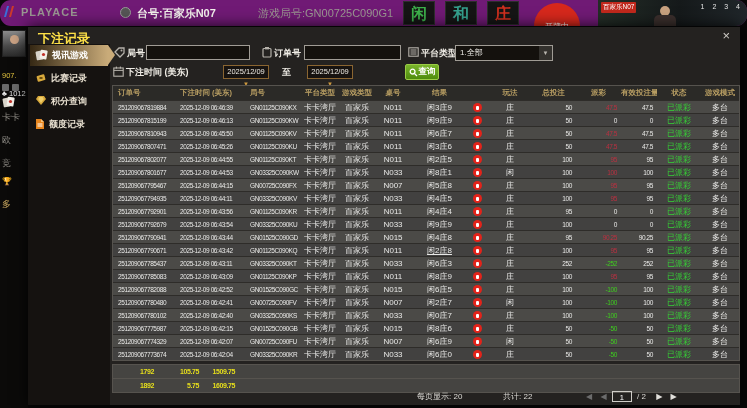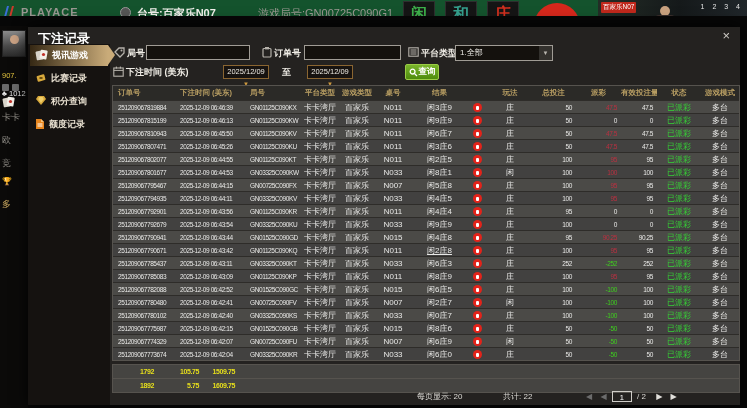--- a/index.html
+++ b/index.html
@@ -1,20 +1,20 @@
 <!DOCTYPE html>
 <html><head>
 <meta charset="utf-8">
 <style>
   html,body{margin:0;padding:0;background:#000;}
   *{box-sizing:border-box;}
   .stage{position:relative;width:747px;height:408px;background:#070707;overflow:hidden;
          font-family:"Liberation Sans","DejaVu Sans",sans-serif;color:#e8e8e6;}
   
-  .topbar{position:absolute;left:0;top:0;width:747px;height:16px;background:#14532d;overflow:hidden;}
+  .topbar{position:absolute;left:0;top:0;width:747px;height:26px;background:#701a75;overflow:hidden;border-radius:11px;}
   .logo{position:absolute;left:3px;top:5px;display:flex;align-items:center;gap:3px;}
   .logo-text{font-size:11px;font-weight:bold;color:#9a9792;letter-spacing:1px;}
   .dealer-ring{position:absolute;left:120px;top:7px;width:11px;height:11px;border-radius:50%;
                background:#555;border:1px solid #999;}
   .table-label{position:absolute;left:137px;top:6px;font-size:11px;font-weight:bold;color:#f2f0ec;}
   .round-label{position:absolute;left:258px;top:6px;font-size:11px;color:#9b9892;}
   .bg-glyph{position:absolute;top:1px;width:32px;height:24px;background:#151515;border:1px solid #2e2e2e;
             text-align:center;line-height:24px;font-size:16px;font-weight:bold;}
   .g-player{left:403px;color:#3db04b;}
   .g-tie{left:445px;color:#35a08d;}
@@ -36,21 +36,21 @@
   .avatar::after{content:"";position:absolute;left:7px;top:4px;width:9px;height:9px;border-radius:50%;background:#caa284;}
   .ls-row{position:absolute;left:2px;white-space:nowrap;font-size:7.5px;}
   .ls-club{color:#e6e6e6;}
   .ls-gold{color:#dfc13e;}
   .ls-ic{display:inline-block;width:7px;height:7px;background:#6a6a6a;margin-right:3px;border-radius:1px;}
   .ls-frag{color:#8d8a84;font-size:9px;}
   .ls-tan{color:#c2a25c;font-size:9px;}
   
   .modal{position:absolute;left:28px;top:27px;width:712px;height:378px;background:#242220;
          box-shadow:0 0 14px rgba(0,0,0,.9);}
-  .m-title{position:absolute;left:10px;top:3px;font-size:13px;font-weight:bold;color:#ffffff;}
+  .m-title{position:absolute;left:10px;top:3px;font-size:13px;font-weight:bold;color:#fde047;}
   .m-close{position:absolute;right:10px;top:2px;font-size:13px;color:#cfccc6;cursor:pointer;line-height:14px;}
   .m-side{position:absolute;left:0;top:17px;width:82px;bottom:0;background:#151210;}
   .m-item{position:absolute;left:2px;width:78px;height:21px;display:flex;align-items:center;gap:4px;
           padding-left:5px;font-size:9px;font-weight:bold;color:#e9e1d1;cursor:pointer;}
   .m-item.active{background:linear-gradient(90deg,#352814,#c9ab79);color:#fff;}
   .m-item.active::after{content:"";position:absolute;right:-7px;top:0;border-top:10.5px solid transparent;
           border-bottom:10.5px solid transparent;border-left:7px solid #c9ab79;}
   
   .f-label{position:absolute;font-size:9px;font-weight:bold;color:#efece5;white-space:nowrap;}
   .f-ic{position:absolute;}

